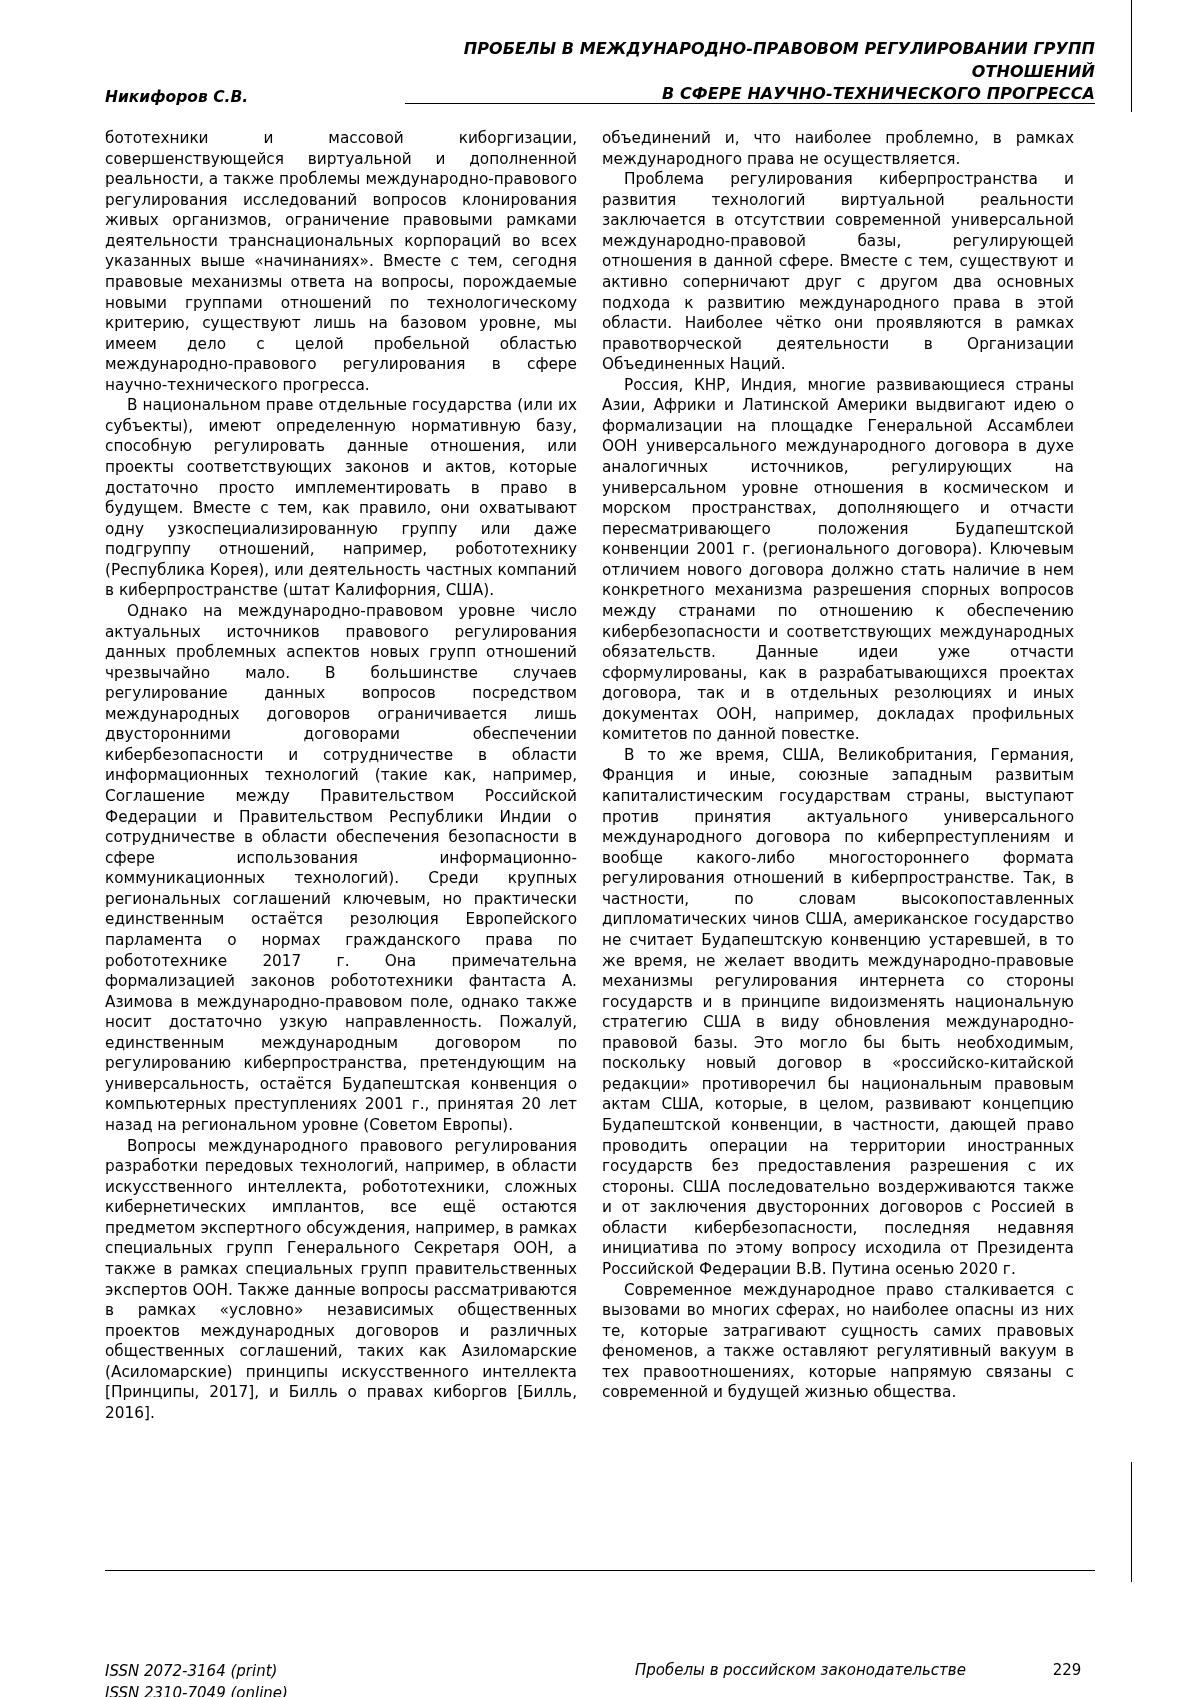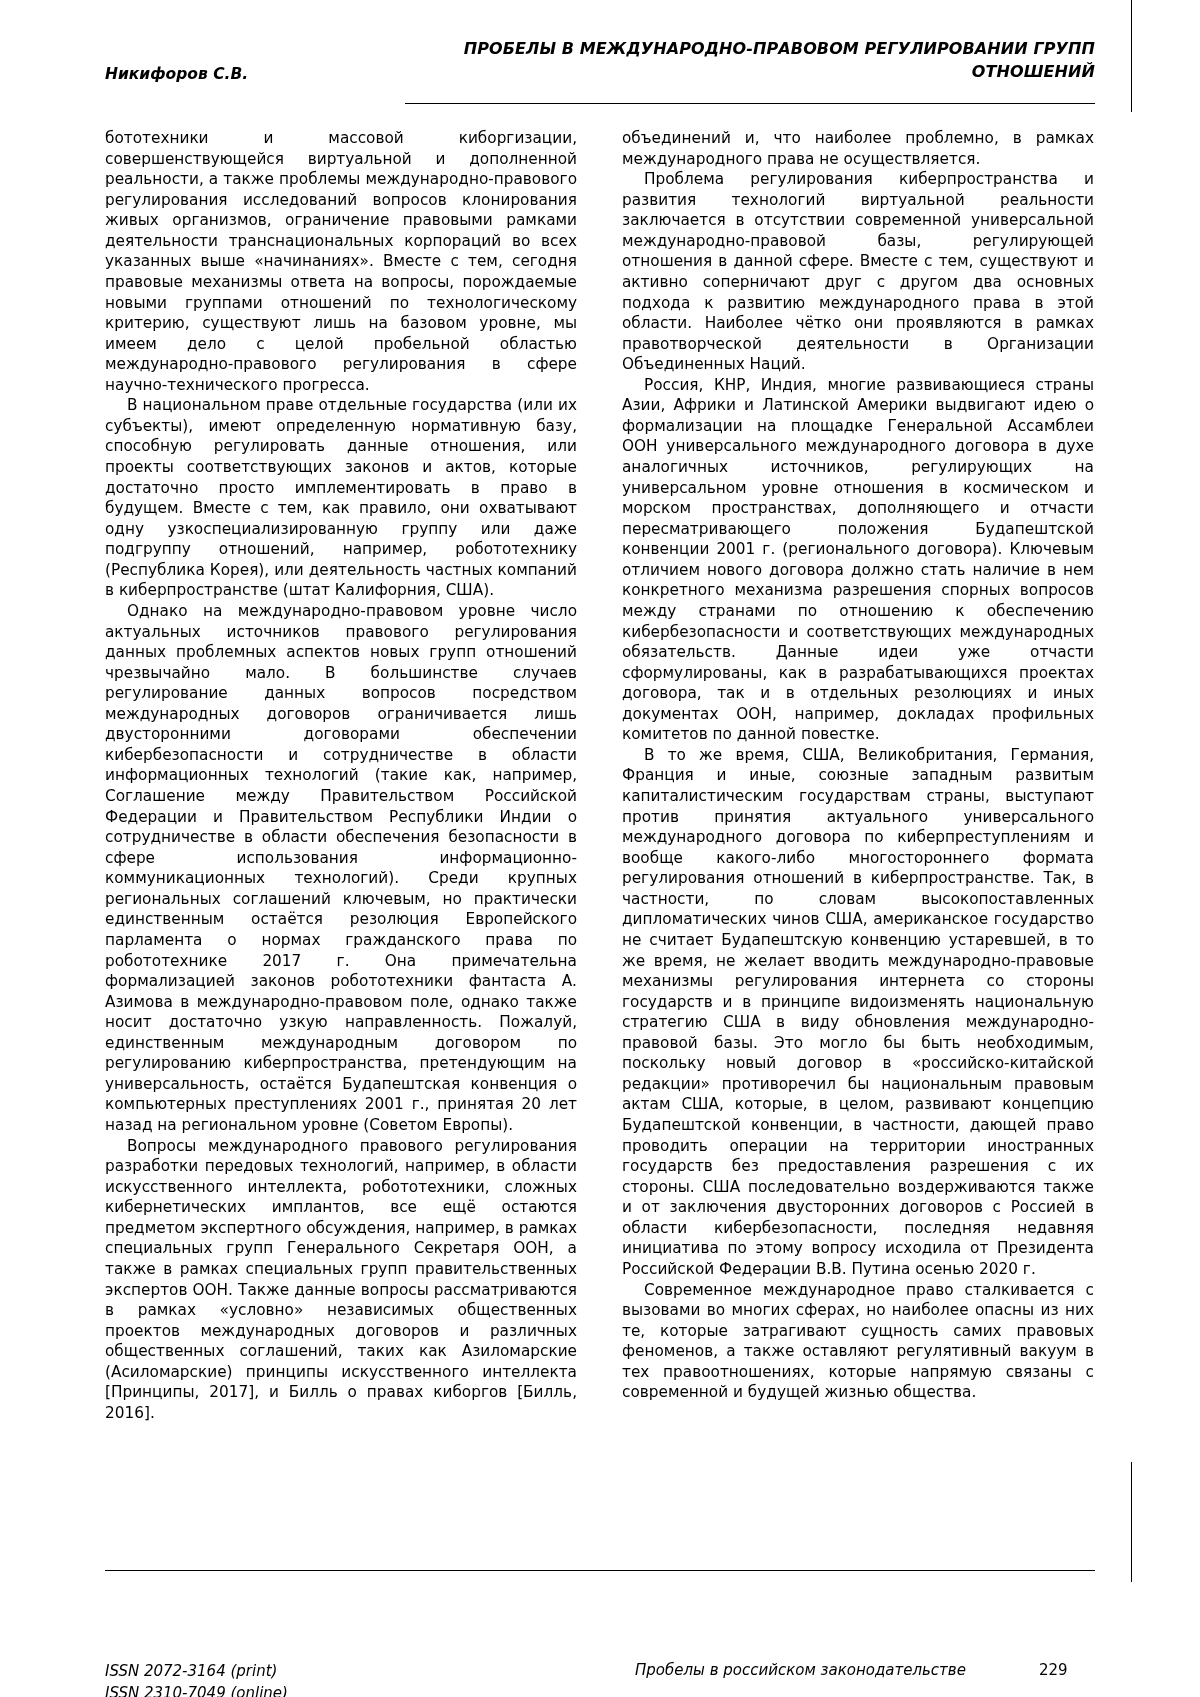--- a/index.html
+++ b/index.html
@@ -75,21 +75,21 @@
     background: #000;
   }
 
   
   .columns {
     position: absolute;
     left: 105px;
     top: 128px;
     width: 990px;
     display: flex;
-    gap: 45px;
+    gap: 25px;
   }
   .col {
     width: 472px;
   }
   .col p {
     margin: 0;
     font-size: 15.3px;
     line-height: 1.345;
     text-align: justify;
     text-indent: 22px;
@@ -132,37 +132,38 @@
     white-space: nowrap;
     margin-top: 45px;
   }
   .footer-journal {
     flex: 1;
     text-align: left;
     white-space: nowrap;
   }
   .footer-page {
     width: 56px;
-    text-align: left;
+    text-align: center;
     font-style: normal;
     padding-left: 10px;
   }
 </style>
 </head>
 <body>
 
 <div class="page">
 
   <div class="edge-rule-top"></div>
   <div class="edge-rule-bottom"></div>
 
   <div class="header">
     <div class="header-author">Никифоров С.В.</div>
     <div class="header-title">
       <div>ПРОБЕЛЫ В МЕЖДУНАРОДНО-ПРАВОВОМ РЕГУЛИРОВАНИИ ГРУПП ОТНОШЕНИЙ</div>
+      <div>В СФЕРЕ НАУЧНО-ТЕХНИЧЕСКОГО ПРОГРЕССА</div>
     </div>
   </div>
   <div class="header-rule"></div>
 
   <div class="columns">
     <div class="col">
       <p class="noindent">бототехники и массовой киборгизации, совершенствующейся виртуальной и дополненной реальности, а также проблемы международно-правового регулирования исследований вопросов клонирования живых организмов, ограничение правовыми рамками деятельности транснациональных корпораций во всех указанных выше «начинаниях».  Вместе с тем, сегодня правовые механизмы ответа на вопросы, порождаемые новыми группами отношений по технологическому критерию, существуют лишь на базовом уровне, мы имеем дело с целой пробельной областью международно-правового регулирования в сфере научно-технического прогресса.</p>
       <p>В национальном праве отдельные государства (или их субъекты), имеют определенную нормативную базу, способную регулировать данные отношения, или проекты соответствующих законов и актов, которые достаточно просто имплементировать в право в будущем. Вместе с тем, как правило, они охватывают одну узкоспециализированную группу или даже подгруппу отношений, например, робототехнику (Республика Корея), или деятельность частных компаний в киберпространстве (штат Калифорния, США).</p>
       <p>Однако на международно-правовом уровне число актуальных источников правового регулирования данных проблемных аспектов новых групп отношений чрезвычайно мало. В большинстве случаев регулирование данных вопросов посредством международных договоров ограничивается лишь двусторонними договорами обеспечении кибербезопасности и сотрудничестве в области информационных технологий (такие как, например, Соглашение между Правительством Российской Федерации и Правительством Республики Индии о сотрудничестве в области обеспечения безопасности в сфере использования информационно-коммуникационных технологий). Среди крупных региональных соглашений ключевым, но практически единственным остаётся резолюция Европейского парламента о нормах гражданского права по робототехнике 2017 г. Она примечательна формализацией законов робототехники фантаста А. Азимова в международно-правовом поле, однако также носит достаточно узкую направленность. Пожалуй, единственным международным договором по регулированию киберпространства, претендующим на универсальность, остаётся Будапештская конвенция о компьютерных преступлениях 2001 г., принятая 20 лет назад на региональном уровне (Советом Европы).</p>
       <p>Вопросы международного правового регулирования разработки передовых технологий, например, в области искусственного интеллекта, робототехники, сложных кибернетических имплантов, все ещё остаются предметом экспертного обсуждения, например, в рамках специальных групп Генерального Секретаря ООН, а также в рамках специальных групп правительственных экспертов ООН. Также данные вопросы рассматриваются в рамках «условно» независимых общественных проектов международных договоров и различных общественных соглашений, таких как Азиломарские (Асиломарские) принципы искусственного интеллекта [Принципы, 2017], и Билль о правах киборгов [Билль, 2016].</p>

